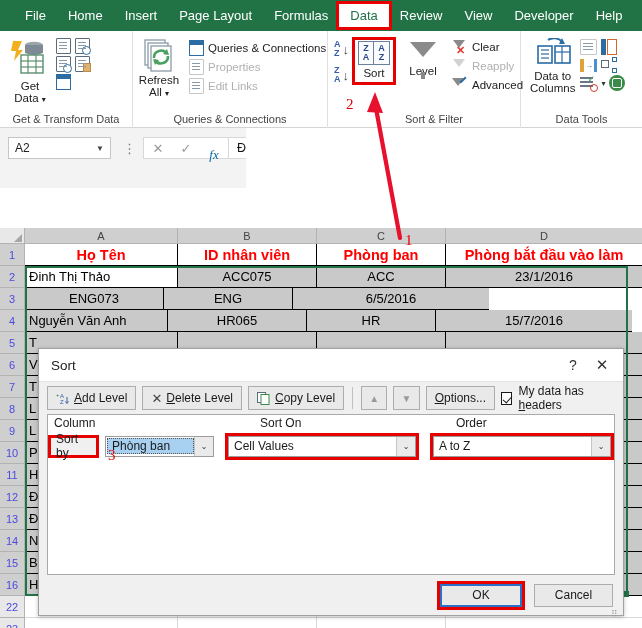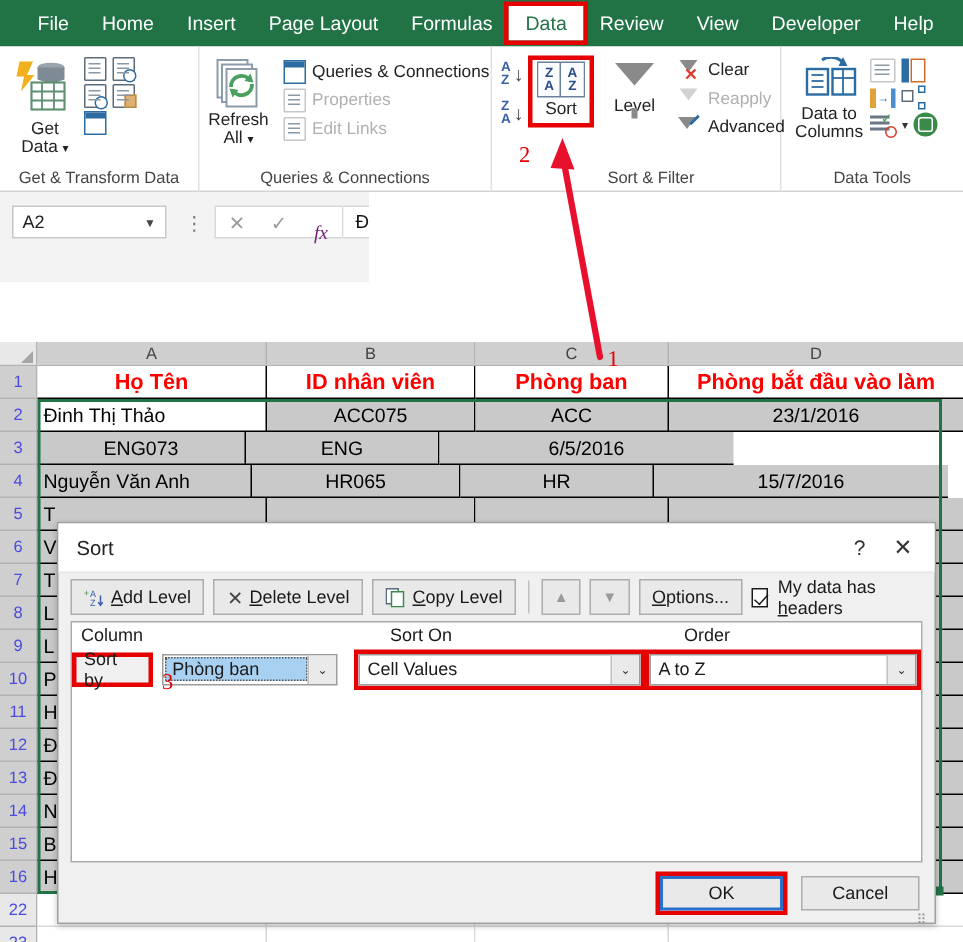--- a/index.html
+++ b/index.html
@@ -116,21 +116,21 @@
   #fbar-row { display:flex; align-items:center; height:34px; padding: 6px 0 0 8px; }
   #name-box {
     width:103px; height:22px; background:#fff; border:1px solid #c6c6c6;
     display:flex; align-items:center; justify-content:space-between;
     padding:0 6px; font-size:12px; color:#222;
   }
   #name-box .chev { font-size:8px; color:#444; }
   .fdots { font-size:13px; color:#777; margin:0 7px 0 0;}
   #fbtns { display:flex; align-items:center; gap:0; border:1px solid #d8d8d8; background:#fff; height:22px; }
   #fbtns span { width:28px; text-align:center; font-size:13px; color:#9a9a9a; }
-  #fbtns span.fx { color:#701a75; font-style:italic; font-family:"Liberation Serif", serif;margin-top:13px; }
+  #fbtns span.fx { color:#0369a1; font-style:italic; font-family:"Liberation Serif", serif;margin-top:13px; }
   #formula-input {
     flex:1; height:22px; background:#fff; border:1px solid #d8d8d8; border-left:none;
     display:flex; align-items:center; padding-left:8px; font-size:12.5px; color:#111;
     margin-right:0;
   }
   #fbar-white { position:absolute; left:246px; top:0; right:0; height:60px; background:#fff; }
 
   
   #grid { position:absolute; left:0; top:228px; width:642px; height:400px; background:#fff; }
   #colhdr { display:flex; height:16px; background:#e8e8e8; border-bottom:1px solid #b3b3b3; }
@@ -664,21 +664,21 @@
       <div class="combo highlight" style="width:118px;margin-left:6px">
         <span class="txt">Phòng ban</span>
         <span class="arw">⌄</span>
       </div>
       <div class="fieldbox" style="margin-left:11px">
         <div class="combo" style="width:188px">
           <span class="txt">Cell Values</span>
           <span class="arw">⌄</span>
         </div>
       </div>
-      <div class="fieldbox" style="margin-left:0">
+      <div class="fieldbox" style="margin-left:11px">
         <div class="combo" style="width:178px">
           <span class="txt">A to Z</span>
           <span class="arw">⌄</span>
         </div>
       </div>
     </div>
     <span class="annot-num" style="left:60px;top:32px;z-index:60">3</span>
   </div>
 
   <div id="dlg-footer">

